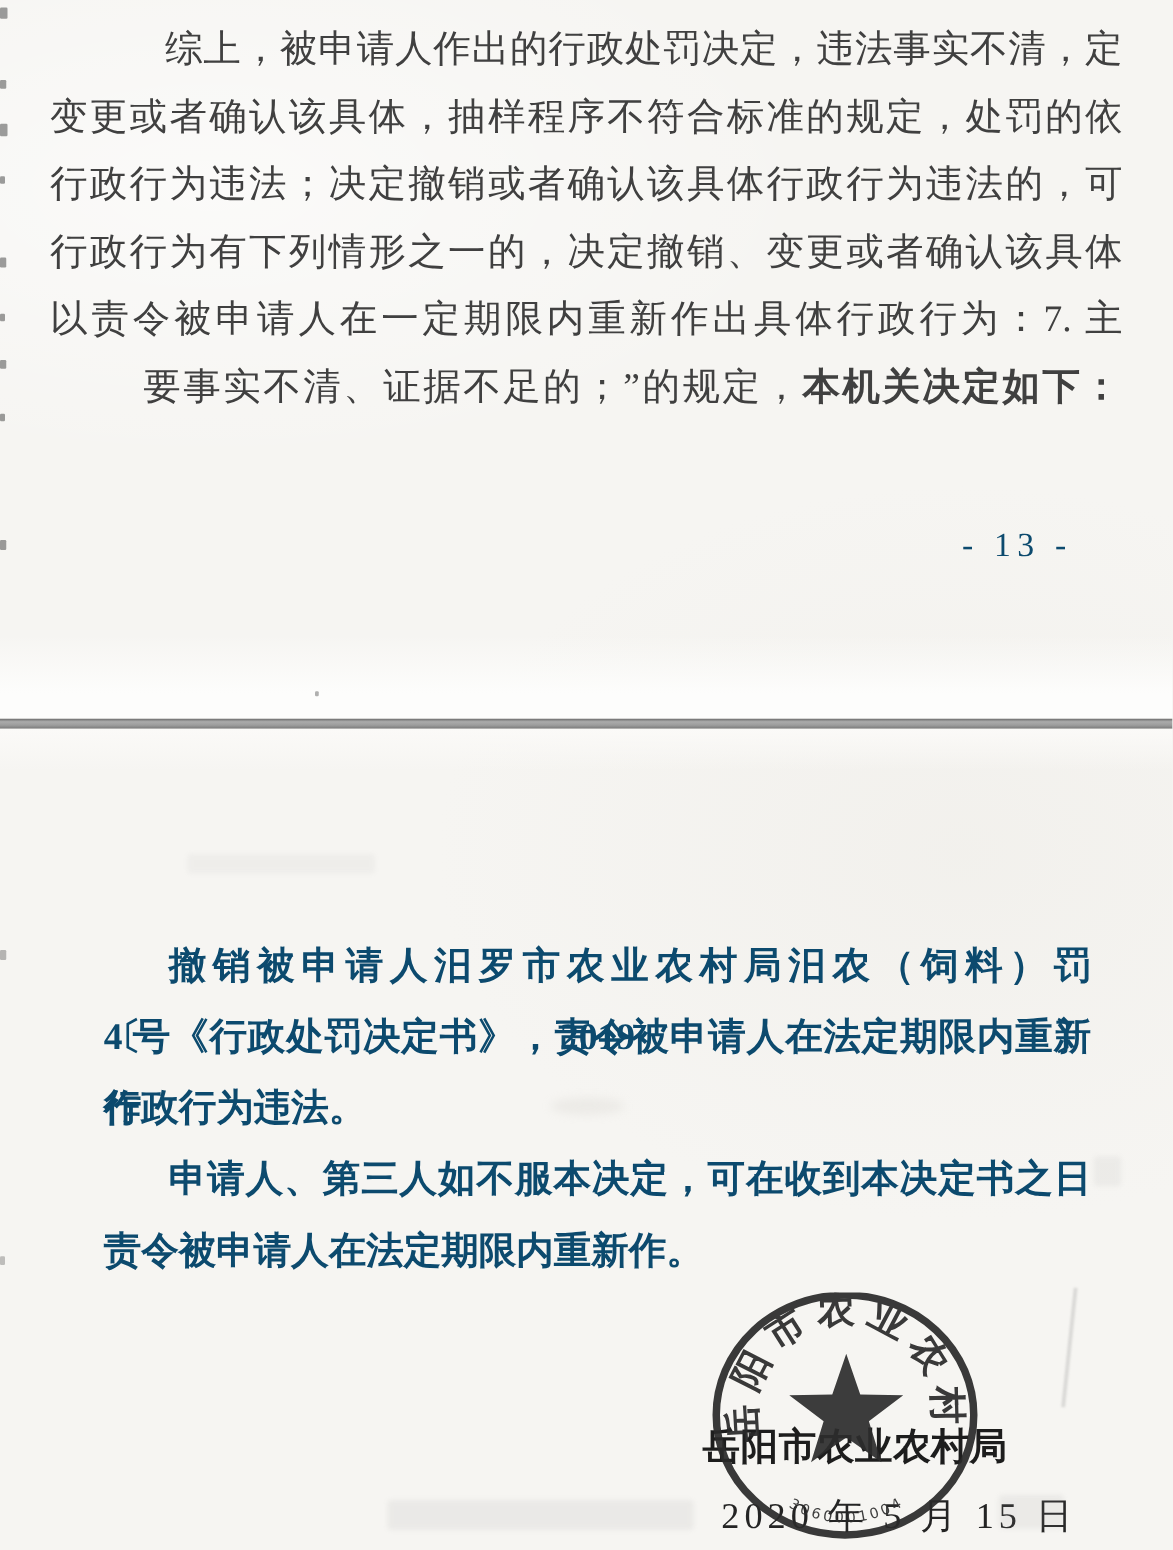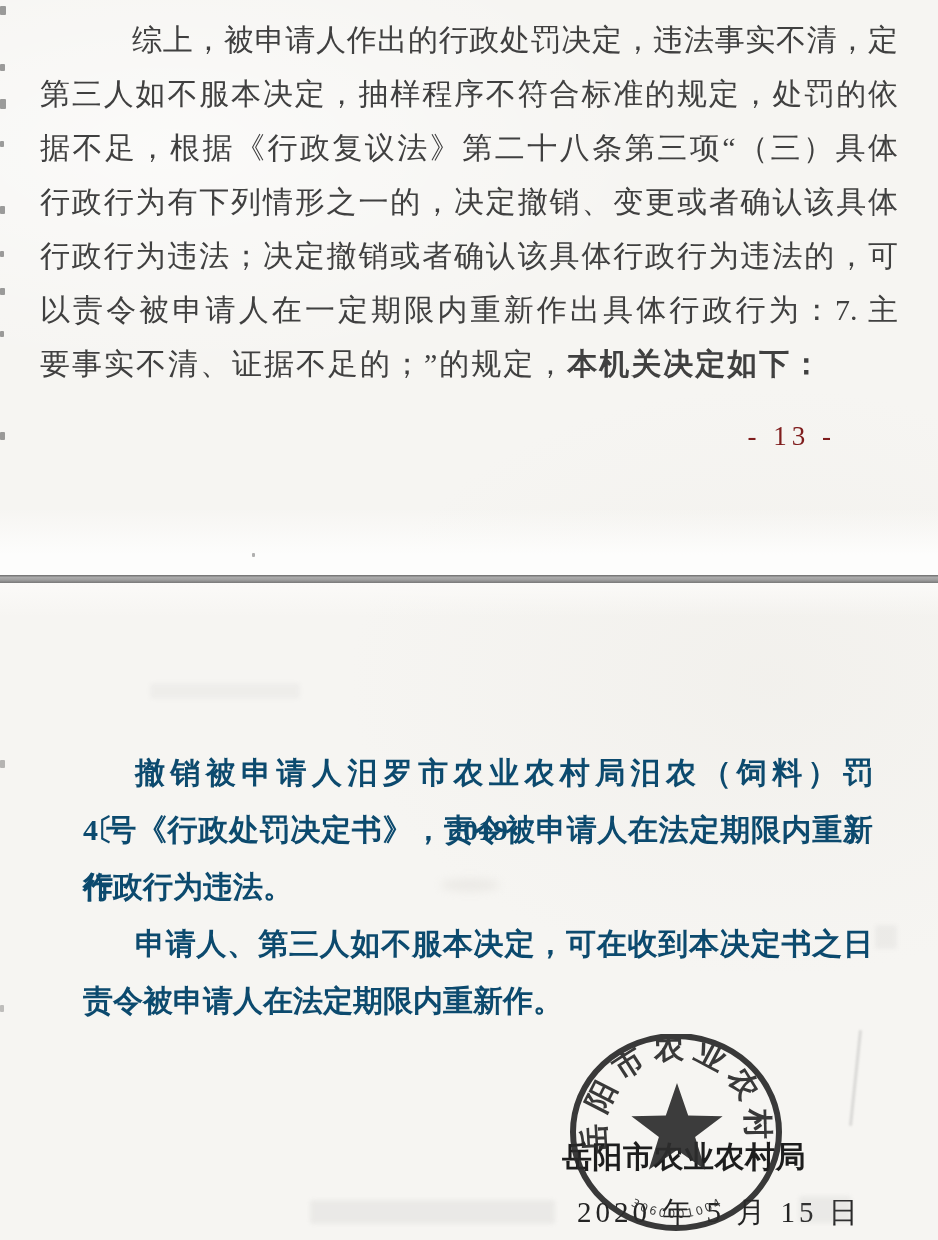--- a/index.html
+++ b/index.html
@@ -13,23 +13,23 @@
     color:#262626;
   }
   .scan-page{position:absolute;inset:0;}
 
   
   .p1-text{position:absolute;left:40px;top:13px;width:858px;
     font-size:30px;line-height:54px;color:#404040;}
   .line{height:54px;white-space:nowrap;}
   .just{text-align:justify;text-align-last:justify;white-space:normal;}
   .ind1{text-indent:92px;}
-  .endline{letter-spacing:2px;}
-  .pagenum{position:absolute;top:421px;right:102px;font-size:27px;
-    letter-spacing:5px;color:#7f1d1d;}
+  .endline{letter-spacing:2px;text-align:right;}
+  .pagenum{position:absolute;top:421px;right:80px;font-size:27px;
+    letter-spacing:5px;color:#0c4a6e;}
 
   
   .edge-above{position:absolute;left:0;top:508px;width:938px;height:67px;
     background:linear-gradient(180deg, rgba(253,253,252,0), #fdfdfc 70%);}
   .separator{position:absolute;left:0;top:575px;width:938px;height:8px;
     background:linear-gradient(180deg,#6b6b6b 0%,#ababab 30%,#9c9c9c 65%,#787878 100%);}
   .edge-below{position:absolute;left:0;top:583px;width:938px;height:34px;
     background:linear-gradient(180deg,#fbfaf8, rgba(251,250,248,0));}
 
   
@@ -54,24 +54,23 @@
   .smudge{position:absolute;left:440px;top:878px;width:60px;height:14px;
     background:#cfccc6;opacity:.25;filter:blur(4px);border-radius:50%;}
 </style>
 </head>
 <body>
 
 <div class="scan-page">
 
   <div class="p1-text">
     <div class="line just ind1">综上，被申请人作出的行政处罚决定，违法事实不清，定</div>
-    <div class="line just">第三人如不服本决定，抽样程序不符合标准的规定，处罚的依</div>
-    <div class="line just">据不足，根据《行政复议法》第二十八条第三项“（三）具体</div>
+    <div class="line just">变更或者确认该具体，抽样程序不符合标准的规定，处罚的依</div>
+    <div class="line just">行政行为违法；决定撤销或者确认该具体行政行为违法的，可</div>
     <div class="line just">行政行为有下列情形之一的，决定撤销、变更或者确认该具体</div>
-    <div class="line just">行政行为违法；决定撤销或者确认该具体行政行为违法的，可</div>
     <div class="line just">以责令被申请人在一定期限内重新作出具体行政行为：7. 主</div>
     <div class="line endline"><span>要事实不清、证据不足的；”的规定，</span><b>本机关决定如下：</b></div>
   </div>
 
   <div class="pagenum">- 13 -</div>
 
   <div class="edge-above"></div>
   <div class="separator"></div>
   <div class="edge-below"></div>
 

